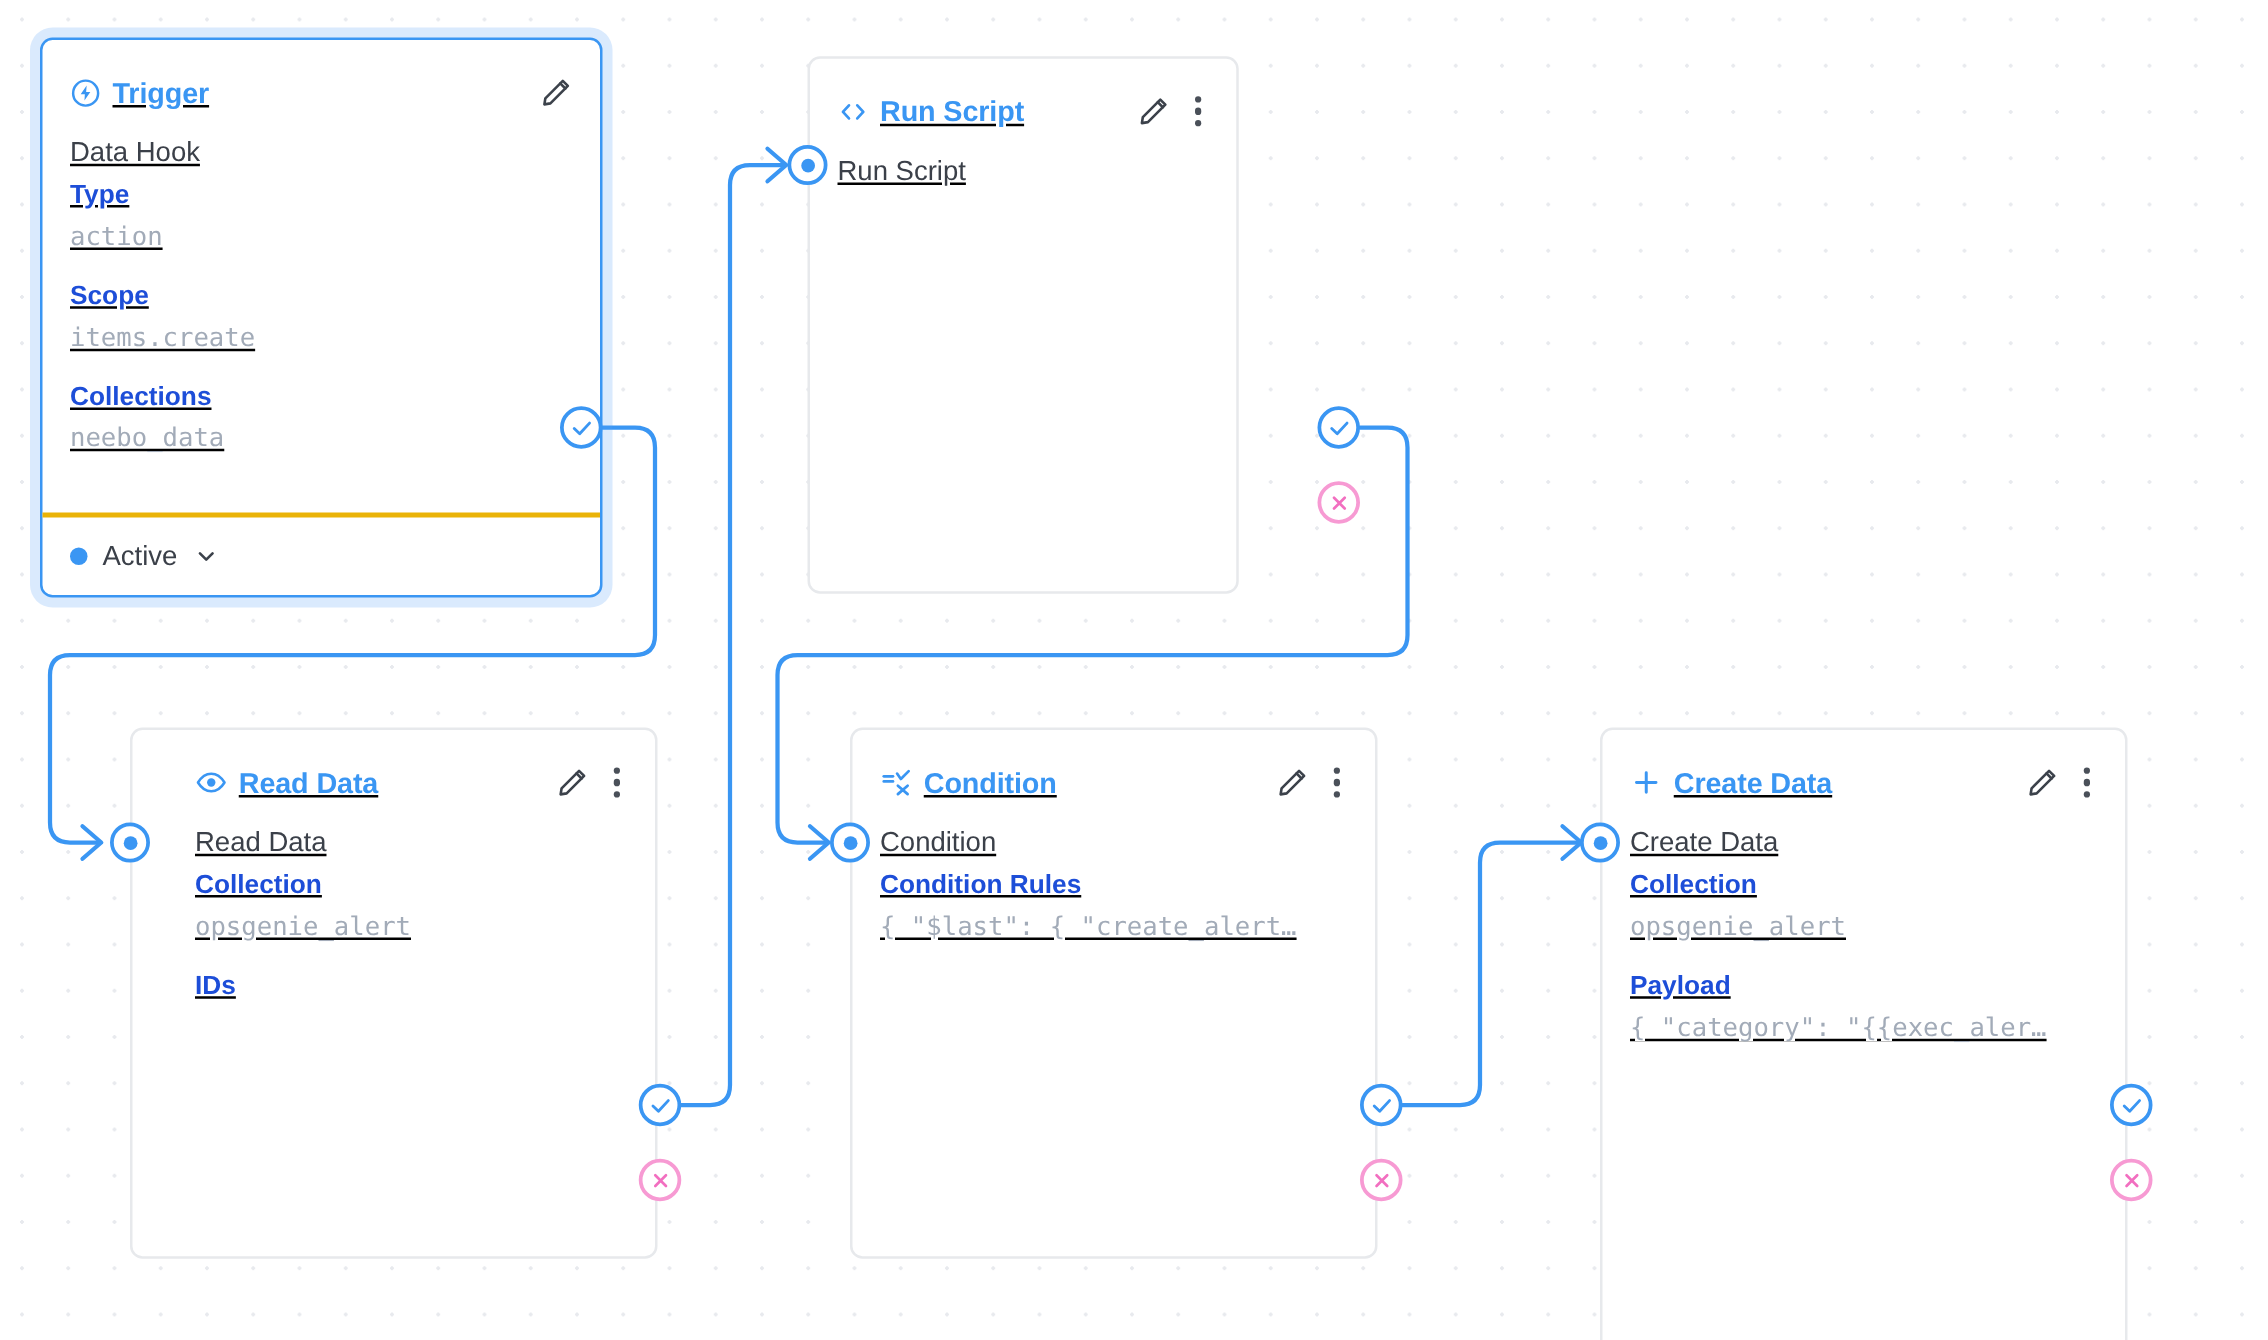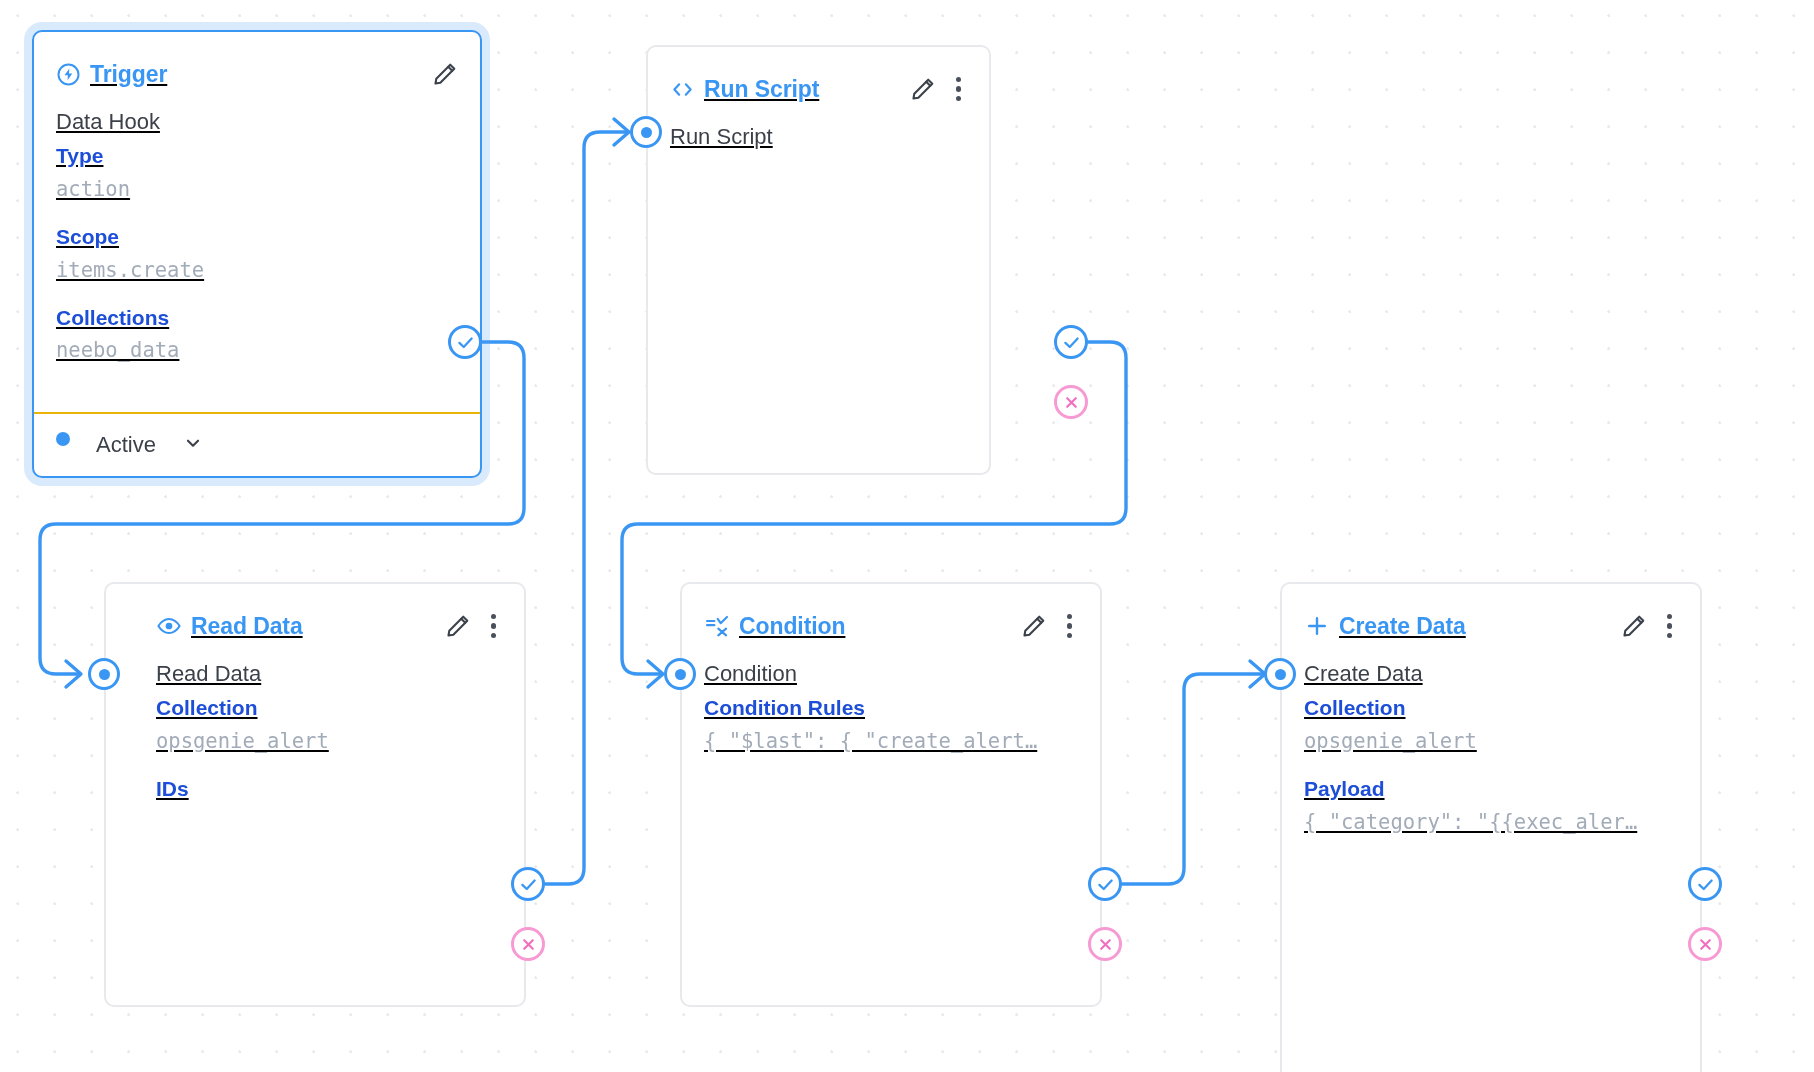--- a/index.html
+++ b/index.html
@@ -103,25 +103,25 @@
     line-height: 1.62;
     white-space: nowrap;
     overflow: hidden;
   }
   .field-gap { height: 14px; }
 
   
   .node-footer {
     position: absolute;
     left: 0; right: 0; bottom: 0;
-    border-top: 2px solid #eab308;
+    border-top: 4px solid #eab308;
     padding: 18px 22px;
     display: flex;
-    align-items: flex-start;
-    gap: 26px;
+    align-items: center;
+    gap: 12px;
   }
   .status-dot {
     width: 14px; height: 14px; border-radius: 50%;
     background: #3a96f3; flex: none;
   }
   .status-text { font-size: 22px; color: #3b4049; }
 
   
   .port { position: absolute; z-index: 4; }
 

